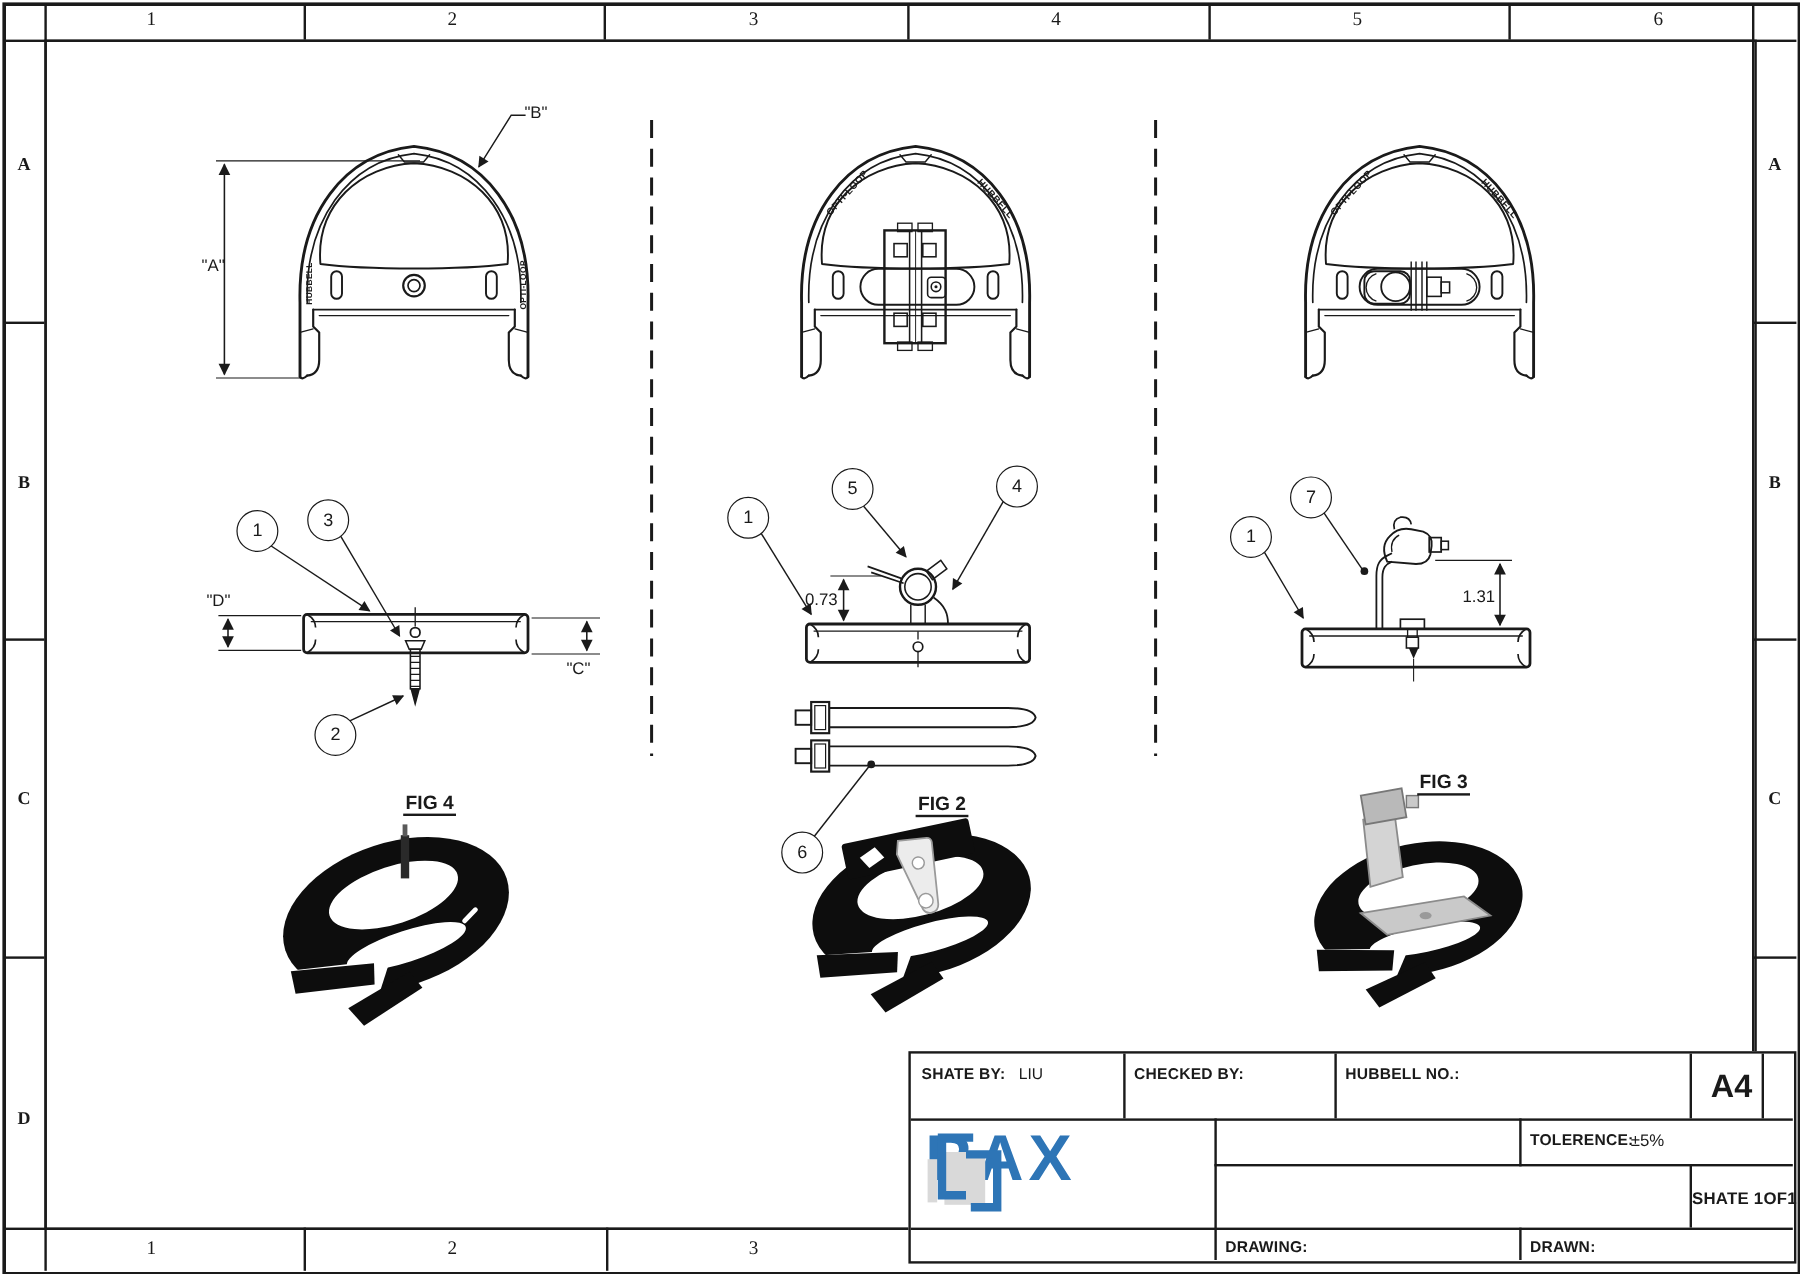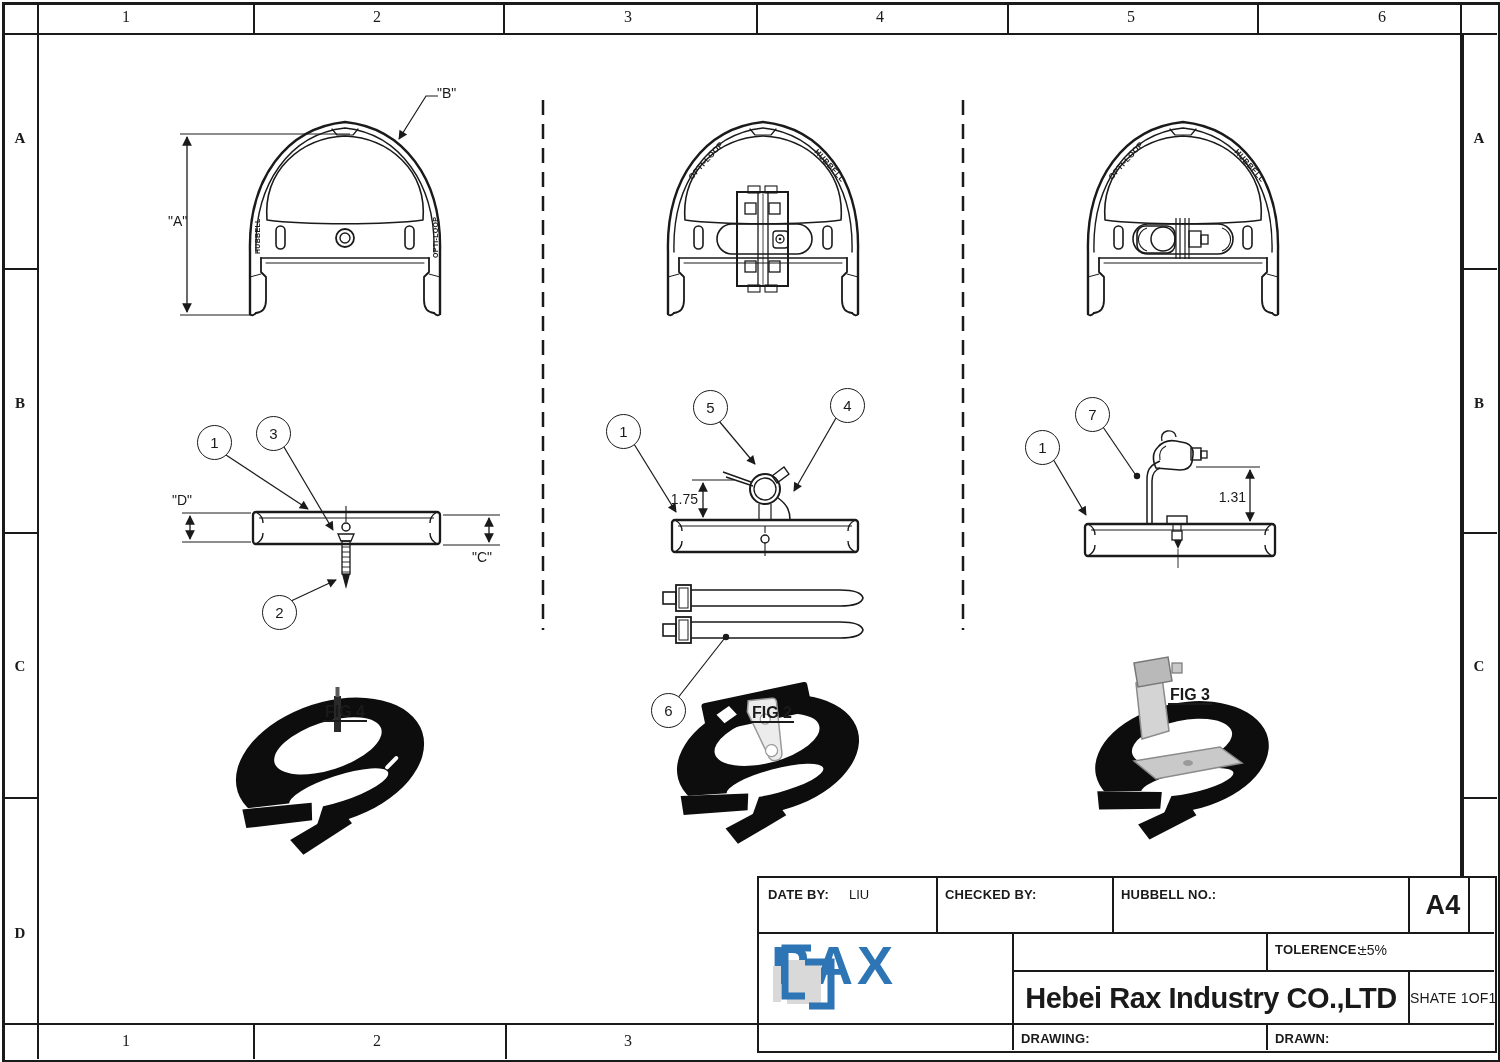--- a/index.html
+++ b/index.html
@@ -8,35 +8,35 @@
          font-family:"Liberation Sans",sans-serif;color:var(--line);}
   .abs{position:absolute;}
   
   #outer-border{left:2px;top:2px;width:1493px;height:1055px;border:3px solid var(--line);}
   #inner-frame{left:37px;top:33px;width:1423px;height:988px;border:2.5px solid var(--line);}
   .band-line{background:var(--line);}
   .gridnum{width:40px;text-align:center;font-family:"Liberation Serif",serif;font-size:16px;}
   .gridletter{width:26px;text-align:center;font-family:"Liberation Serif",serif;font-size:15px;font-weight:bold;}
   
   .dimtext{font-size:14px;white-space:nowrap;}
-  .figlabel{width:70px;text-align:center;font-size:16px;font-weight:bold;margin-top:42px;}
+  .figlabel{width:70px;text-align:right;font-size:16px;font-weight:bold;}
   .figlabel span{border-bottom:2px solid var(--line);padding:0 2px;}
   .callout{width:33px;height:33px;border:1.7px solid var(--line);border-radius:50%;
            background:#fff;display:flex;align-items:center;justify-content:center;
            font-size:15px;z-index:5;}
   svg{position:absolute;left:0;top:0;}
   
   #title-block{left:757px;top:876px;width:740px;height:177px;background:#fff;
                border:2.5px solid var(--line);box-sizing:border-box;z-index:10;}
   .tbline{position:absolute;background:var(--line);}
   .tblabel{position:absolute;font-size:13px;font-weight:bold;white-space:nowrap;letter-spacing:0.2px;}
   .tbvalue{position:absolute;font-size:13px;font-weight:normal;white-space:nowrap;}
   #paper-size{font-size:27px;font-weight:bold;}
   #company-name{font-size:29px;font-weight:bold;letter-spacing:-0.5px;white-space:nowrap;}
-  #sheet-no{font-size:14px;font-weight:normal;}
+  #sheet-no{font-size:14px;font-weight:bold;}
   #logo-text{font-size:54px;font-weight:800;color:var(--blue);letter-spacing:4px;line-height:1;}
 </style>
 </head>
 <body>
 
 <div id="sheet">
 
   <div class="abs" id="outer-border"></div>
   <div class="abs" id="inner-frame"></div>
 
@@ -297,21 +297,21 @@
         <path d="M-48,-94 L-14,-100 L-10,-76 L-44,-70 Z" fill="#b9b9b9" stroke="#777" stroke-width="1.5"></path>
         <rect x="-10" y="-94" width="10" height="10" fill="#c9c9c9" stroke="#777" stroke-width="1.2"></rect>
       </g>
     </g>
   </svg>
 
   <div class="abs dimtext" style="left:168px;top:213px">"A"</div>
   <div class="abs dimtext" style="left:437px;top:85px">"B"</div>
   <div class="abs dimtext" style="left:172px;top:492px">"D"</div>
   <div class="abs dimtext" style="left:472px;top:549px">"C"</div>
-  <div class="abs dimtext" style="left:658px;top:491px;width:40px;text-align:right">1.75</div>
+  <div class="abs dimtext" style="left:658px;top:491px;width:40px;text-align:right">0.73</div>
   <div class="abs dimtext" style="left:1206px;top:489px;width:40px;text-align:right">1.31</div>
 
   <div class="abs callout" style="left:197px;top:425px">1</div>
   <div class="abs callout" style="left:256px;top:416px">3</div>
   <div class="abs callout" style="left:262px;top:595px">2</div>
   <div class="abs callout" style="left:606px;top:414px">1</div>
   <div class="abs callout" style="left:693px;top:390px">5</div>
   <div class="abs callout" style="left:830px;top:388px">4</div>
   <div class="abs callout" style="left:651px;top:693px">6</div>
   <div class="abs callout" style="left:1025px;top:430px">1</div>
@@ -328,28 +328,27 @@
     <div class="tbline" style="left:0;top:145px;width:735px;height:2px"></div>
     <div class="tbline" style="left:177px;top:0;width:2px;height:54px"></div>
     <div class="tbline" style="left:353px;top:0;width:2px;height:54px"></div>
     <div class="tbline" style="left:649px;top:0;width:2px;height:54px"></div>
     <div class="tbline" style="left:709px;top:0;width:2px;height:54px"></div>
     <div class="tbline" style="left:649px;top:92px;width:2px;height:53px"></div>
     <div class="tbline" style="left:253px;top:54px;width:2px;height:118px"></div>
     <div class="tbline" style="left:507px;top:54px;width:2px;height:40px"></div>
     <div class="tbline" style="left:507px;top:145px;width:2px;height:27px"></div>
 
-    <div class="tblabel" style="left:9px;top:9px">DATE BY:</div>
+    <div class="tblabel" style="left:9px;top:9px">SHATE BY:</div>
     <div class="tbvalue" style="left:90px;top:9px">LIU</div>
     <div class="tblabel" style="left:186px;top:9px">CHECKED BY:</div>
     <div class="tblabel" style="left:362px;top:9px">HUBBELL NO.:</div>
     <div class="tblabel" id="paper-size" style="left:659px;top:12px;width:50px;text-align:center">A4</div>
     <div class="tblabel" style="left:516px;top:64px">TOLERENCE:</div>
     <div class="tbvalue" style="left:600px;top:64px;font-size:14px">±5%</div>
-    <div class="tblabel" id="company-name" style="left:262px;top:104px;width:380px;text-align:center">Hebei Rax Industry CO.,LTD</div>
     <div class="tblabel" id="sheet-no" style="left:651px;top:112px;width:84px;text-align:center">SHATE 1OF1</div>
     <div class="tblabel" style="left:262px;top:153px">DRAWING:</div>
     <div class="tblabel" style="left:516px;top:153px">DRAWN:</div>
 
     <div class="abs" style="left:12px;top:60px;display:flex;align-items:center;gap:10px">
       <svg width="74" height="76" viewBox="0 0 74 76">
         <rect x="2" y="28" width="8" height="36" fill="#d9d9d9"></rect>
         <rect x="16" y="22" width="34" height="44" fill="#d9d9d9"></rect>
         <path d="M40,10 H14 V58 H34" fill="none" stroke="#2e75b6" stroke-width="7"></path>
         <path d="M34,24 H60 V68 H38" fill="none" stroke="#2e75b6" stroke-width="7"></path>

